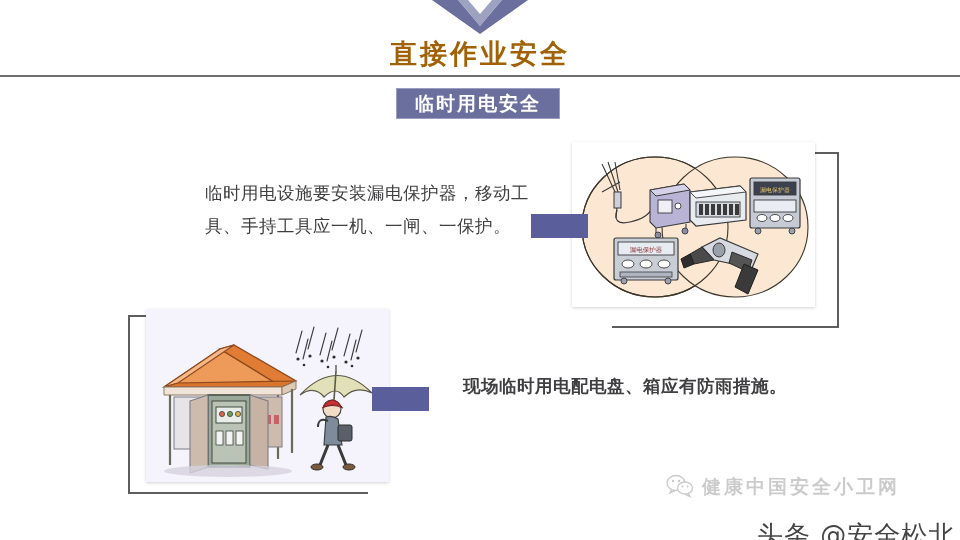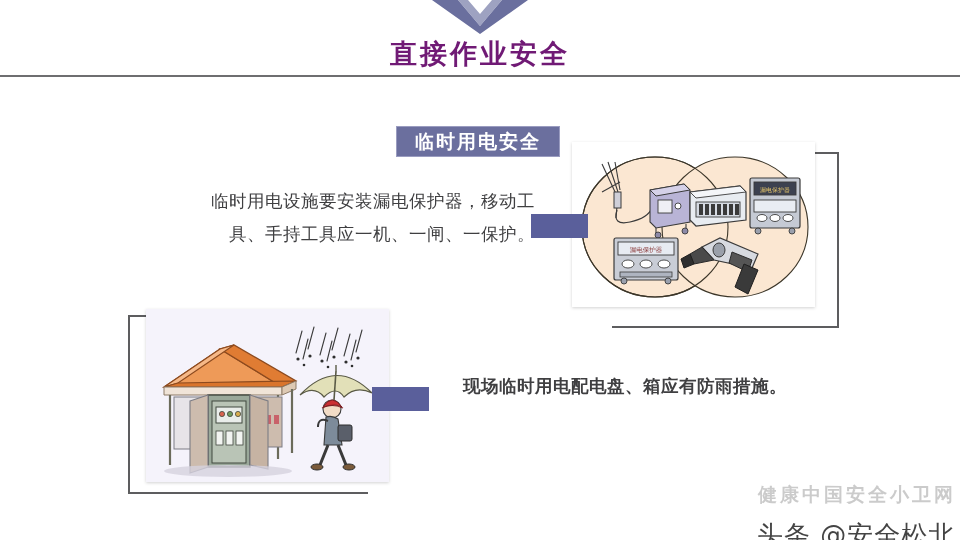--- a/index.html
+++ b/index.html
@@ -26,21 +26,21 @@
   }
   #page-title {
     position: absolute;
     left: 0;
     top: 36px;
     width: 960px;
     text-align: center;
     font-size: 27px;
     font-weight: bold;
     letter-spacing: 3px;
-    color: #701a75;
+    color: #a16207;
     line-height: 36px;
   }
   #title-divider {
     position: absolute;
     left: 0;
     top: 75px;
     width: 960px;
     height: 2px;
     background: #6e6e70;
   }
@@ -55,21 +55,20 @@
     background: #6b6f9e;
     border: 1px solid #9a9cc0;
     box-sizing: border-box;
     display: flex;
     align-items: center;
     justify-content: center;
     color: #ffffff;
     font-size: 19px;
     font-weight: bold;
     letter-spacing: 2px;
-    margin-top: 38px;
   }
 
   
   .bracket {
     position: absolute;
     border: 2px solid #5d5d5f;
   }
   #frame-top-right {
     left: 612px;
     top: 152px;
@@ -123,35 +122,34 @@
   }
 
   
   .body-text {
     position: absolute;
     font-size: 17.5px;
     line-height: 33px;
     color: #3f3f41;
     letter-spacing: 0.5px;
   }
-  #text-block-1 { left: 205px; top: 185px; width: 330px; text-align: right; }
+  #text-block-1 { left: 205px; top: 177px; width: 330px; }
   #text-block-2 { left: 463px; top: 370px; width: 330px; font-weight: bold; }
 
   
   #watermark-wechat {
     position: absolute;
     left: 666px;
     top: 474px;
     width: 290px;
     height: 30px;
     display: flex;
-    align-items: flex-end;
+    align-items: flex-start;
     gap: 8px;
     opacity: 0.30;
-    flex-direction: column;
   }
   #watermark-wechat-label {
     font-size: 19px;
     letter-spacing: 3px;
     color: #555;
     font-weight: bold;
     white-space: nowrap;
   }
   #watermark-toutiao {
     position: absolute;

